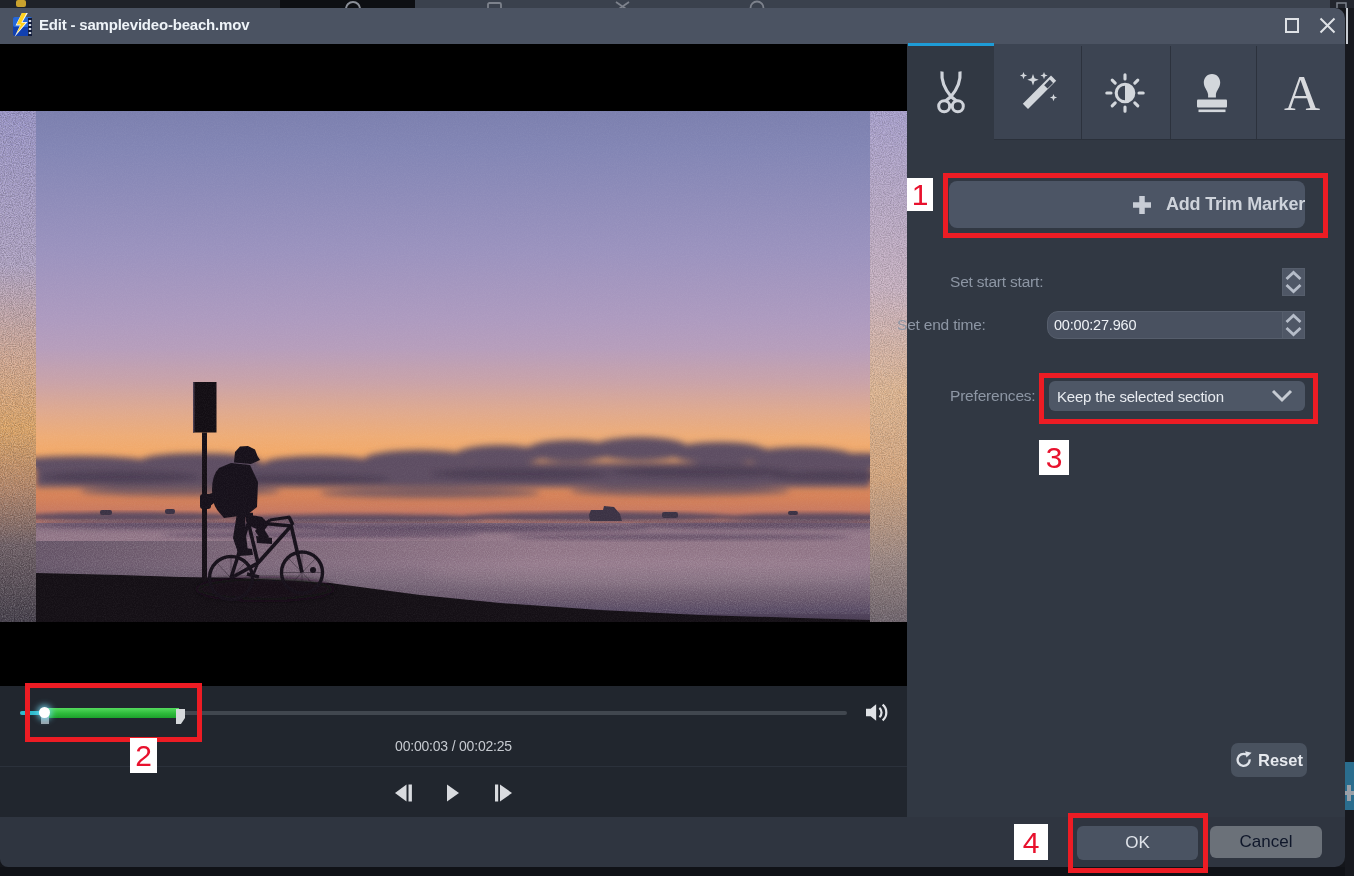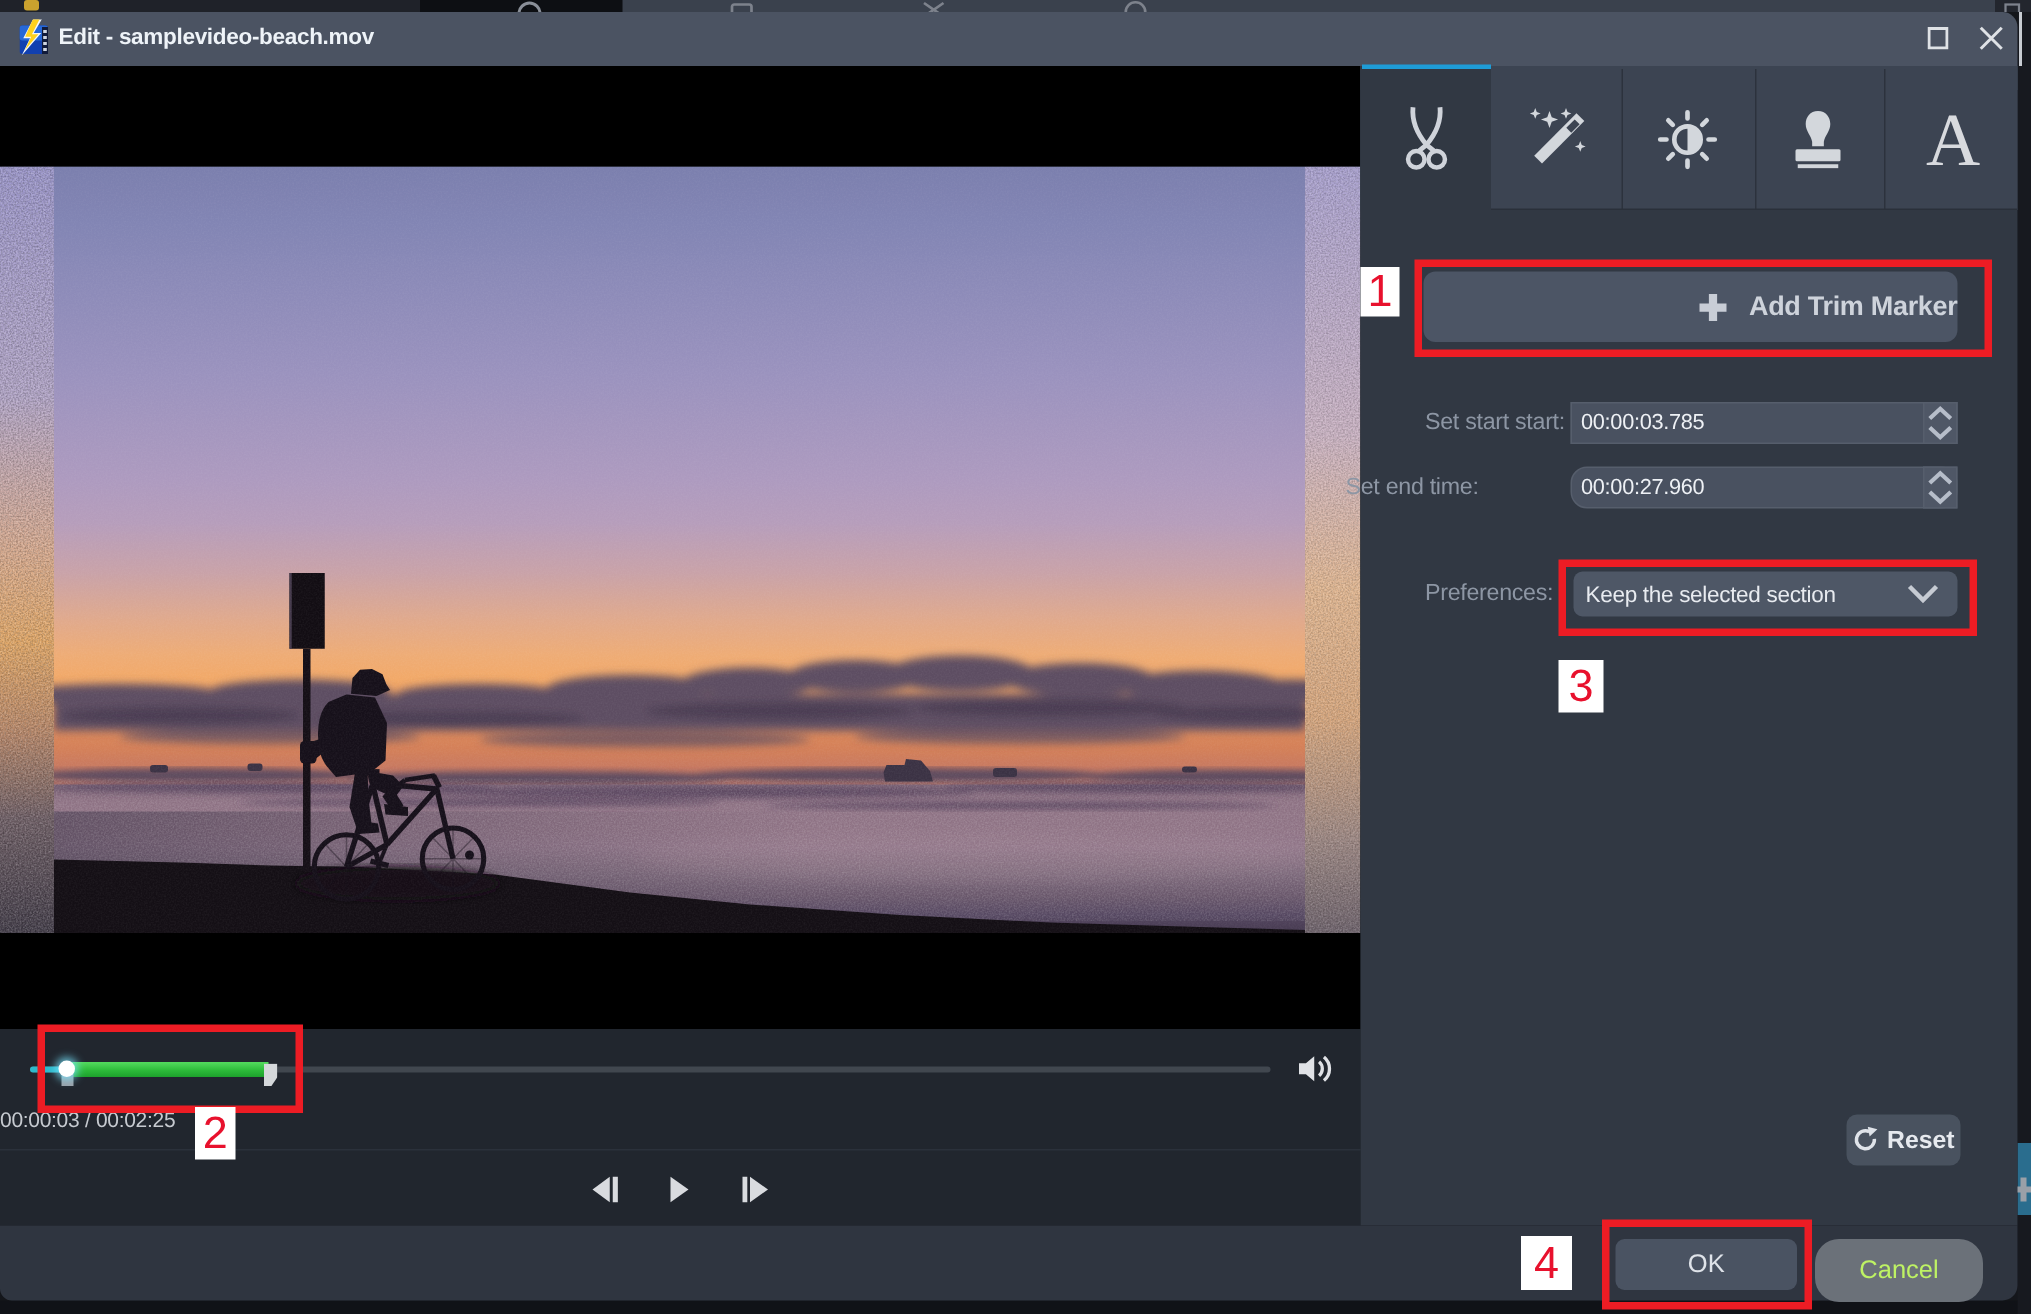--- a/index.html
+++ b/index.html
@@ -18,21 +18,21 @@
   #lb-top{left:0;top:0;width:907px;height:67px;background:#000;}
   #lb-bot{left:0;top:578px;width:907px;height:64px;background:#000;}
   #vid{left:0;top:67px;width:907px;height:511px;}
   
   #track{left:20px;top:667px;width:827px;height:4px;background:#41474f;border-radius:2px;}
   #cyanseg{left:20px;top:667px;width:24px;height:4px;background:#2fb9cb;border-radius:2px;}
   #greenbar{left:46px;top:664px;width:133px;height:10px;background:linear-gradient(#54da5e,#2dbb3a 55%,#1da12c);}
   #lhandle{left:41px;top:671px;width:8px;height:9px;background:#9aa0a8;}
   #rhandle{left:176px;top:665px;width:9px;height:15px;background:#d5d8db;clip-path:polygon(0 0,100% 0,100% 60%,55% 100%,0 100%);}
   #playhead{left:39px;top:663px;width:11px;height:11px;border-radius:50%;background:#fff;box-shadow:0 0 6px 2px rgba(120,230,255,.8);}
-  #timetext{left:0px;top:694px;width:907px;text-align:left;font-size:14px;color:#c6cad0;letter-spacing:-0.2px;}
+  #timetext{left:0px;top:694px;width:907px;text-align:center;font-size:14px;color:#c6cad0;letter-spacing:-0.2px;}
   #sepline{left:0;top:722px;width:907px;height:1px;background:#2b313b;}
   #controls{left:0;top:740px;width:907px;height:18px;}
   
   #panel{left:907px;top:44px;width:438px;height:773px;background:#313843;}
   #tabstrip{left:0;top:0;width:438px;height:96px;background:#3c4452;}
   #tabsel{left:0;top:0;width:87px;height:96px;background:#313843;}
   #tabblue{left:1px;top:-1px;width:86px;height:3px;background:#1e9cd7;}
   .tabsep{top:2px;width:1px;height:94px;background:#2c323d;}
   #tabbot{left:87px;top:95px;width:351px;height:1px;background:#2a303a;}
   
@@ -61,22 +61,22 @@
   #spin1{top:268px;}
   #spin2{top:311px;}
   #dropdown{left:1049px;top:381px;width:256px;height:30px;background:#4e5766;border-radius:6px;
     display:flex;align-items:center;padding-left:8px;color:#e8ebf0;font-size:15px;letter-spacing:-0.2px;box-sizing:border-box;}
   #resetbtn{left:1231px;top:743px;width:76px;height:34px;background:#49525f;border-radius:7px;
     display:flex;align-items:center;justify-content:center;color:#e6e9ee;font-weight:bold;font-size:16.5px;}
   
   #bottombar{left:0;top:817px;width:1345px;height:50px;background:#2f3540;border-radius:0 0 10px 8px;}
   #okbtn{left:1077px;top:826px;width:121px;height:34px;background:#4a5362;border-radius:6px;
     display:flex;align-items:center;justify-content:center;color:#dfe3e9;font-size:17px;}
-  #cancelbtn{left:1210px;top:826px;width:112px;height:42px;background:#6b7179;border-radius:16px;
-    display:flex;align-items:center;justify-content:center;color:#bef264;font-size:17px;}
+  #cancelbtn{left:1210px;top:826px;width:112px;height:32px;background:#6b7179;border-radius:6px;
+    display:flex;align-items:center;justify-content:center;color:#0f172a;font-size:17px;}
   
   #rightbg{left:1345px;top:8px;width:9px;height:868px;background:#17191f;}
   #rightline{left:1346px;top:8px;width:2px;height:36px;background:#c8ccd2;}
   #rightblue{left:1345px;top:762px;width:9px;height:48px;background:#2a6d8e;}
   #botbg{left:0;top:867px;width:1345px;height:9px;background:#101217;}
 </style></head>
 <body>
 <div id="root">
   <div class="abs" id="topstrip">
     <div class="abs d1"></div>
@@ -371,21 +371,20 @@
       <svg class="abs" style="left:371px;top:26px" width="48" height="46" viewBox="0 0 48 46">
         <text x="24" y="40" text-anchor="middle" font-family="Liberation Serif,serif" font-size="50" fill="#d8dade">A</text>
       </svg>
     </div>
   </div>
 
   <div class="abs" id="addbtn"><svg width="22" height="22" viewBox="0 0 22 22" style="margin-right:13px">
       <path d="M11 2 V20 M2 11 H20" stroke="#c8cdd6" stroke-width="5.5"></path>
       </svg>Add Trim Marker</div>
   <div class="abs lbl" id="lbl-start">Set start start:</div>
-  <div class="abs input" id="inp1">00:00:03.785</div>
   <div class="abs spin" id="spin1"><svg width="21" height="26" viewBox="0 0 21 26">
       <path d="M3.5 10 L10.5 3.5 L17.5 10" stroke="#b6bdc9" stroke-width="2.8" fill="none"></path>
       <path d="M3.5 16 L10.5 22.5 L17.5 16" stroke="#b6bdc9" stroke-width="2.8" fill="none"></path>
       </svg></div>
   <div class="abs lbl" id="lbl-end">Set end time:</div>
   <div class="abs input" id="inp2">00:00:27.960</div>
   <div class="abs spin" id="spin2"><svg width="21" height="26" viewBox="0 0 21 26">
       <path d="M3.5 10 L10.5 3.5 L17.5 10" stroke="#b6bdc9" stroke-width="2.8" fill="none"></path>
       <path d="M3.5 16 L10.5 22.5 L17.5 16" stroke="#b6bdc9" stroke-width="2.8" fill="none"></path>
       </svg></div>

